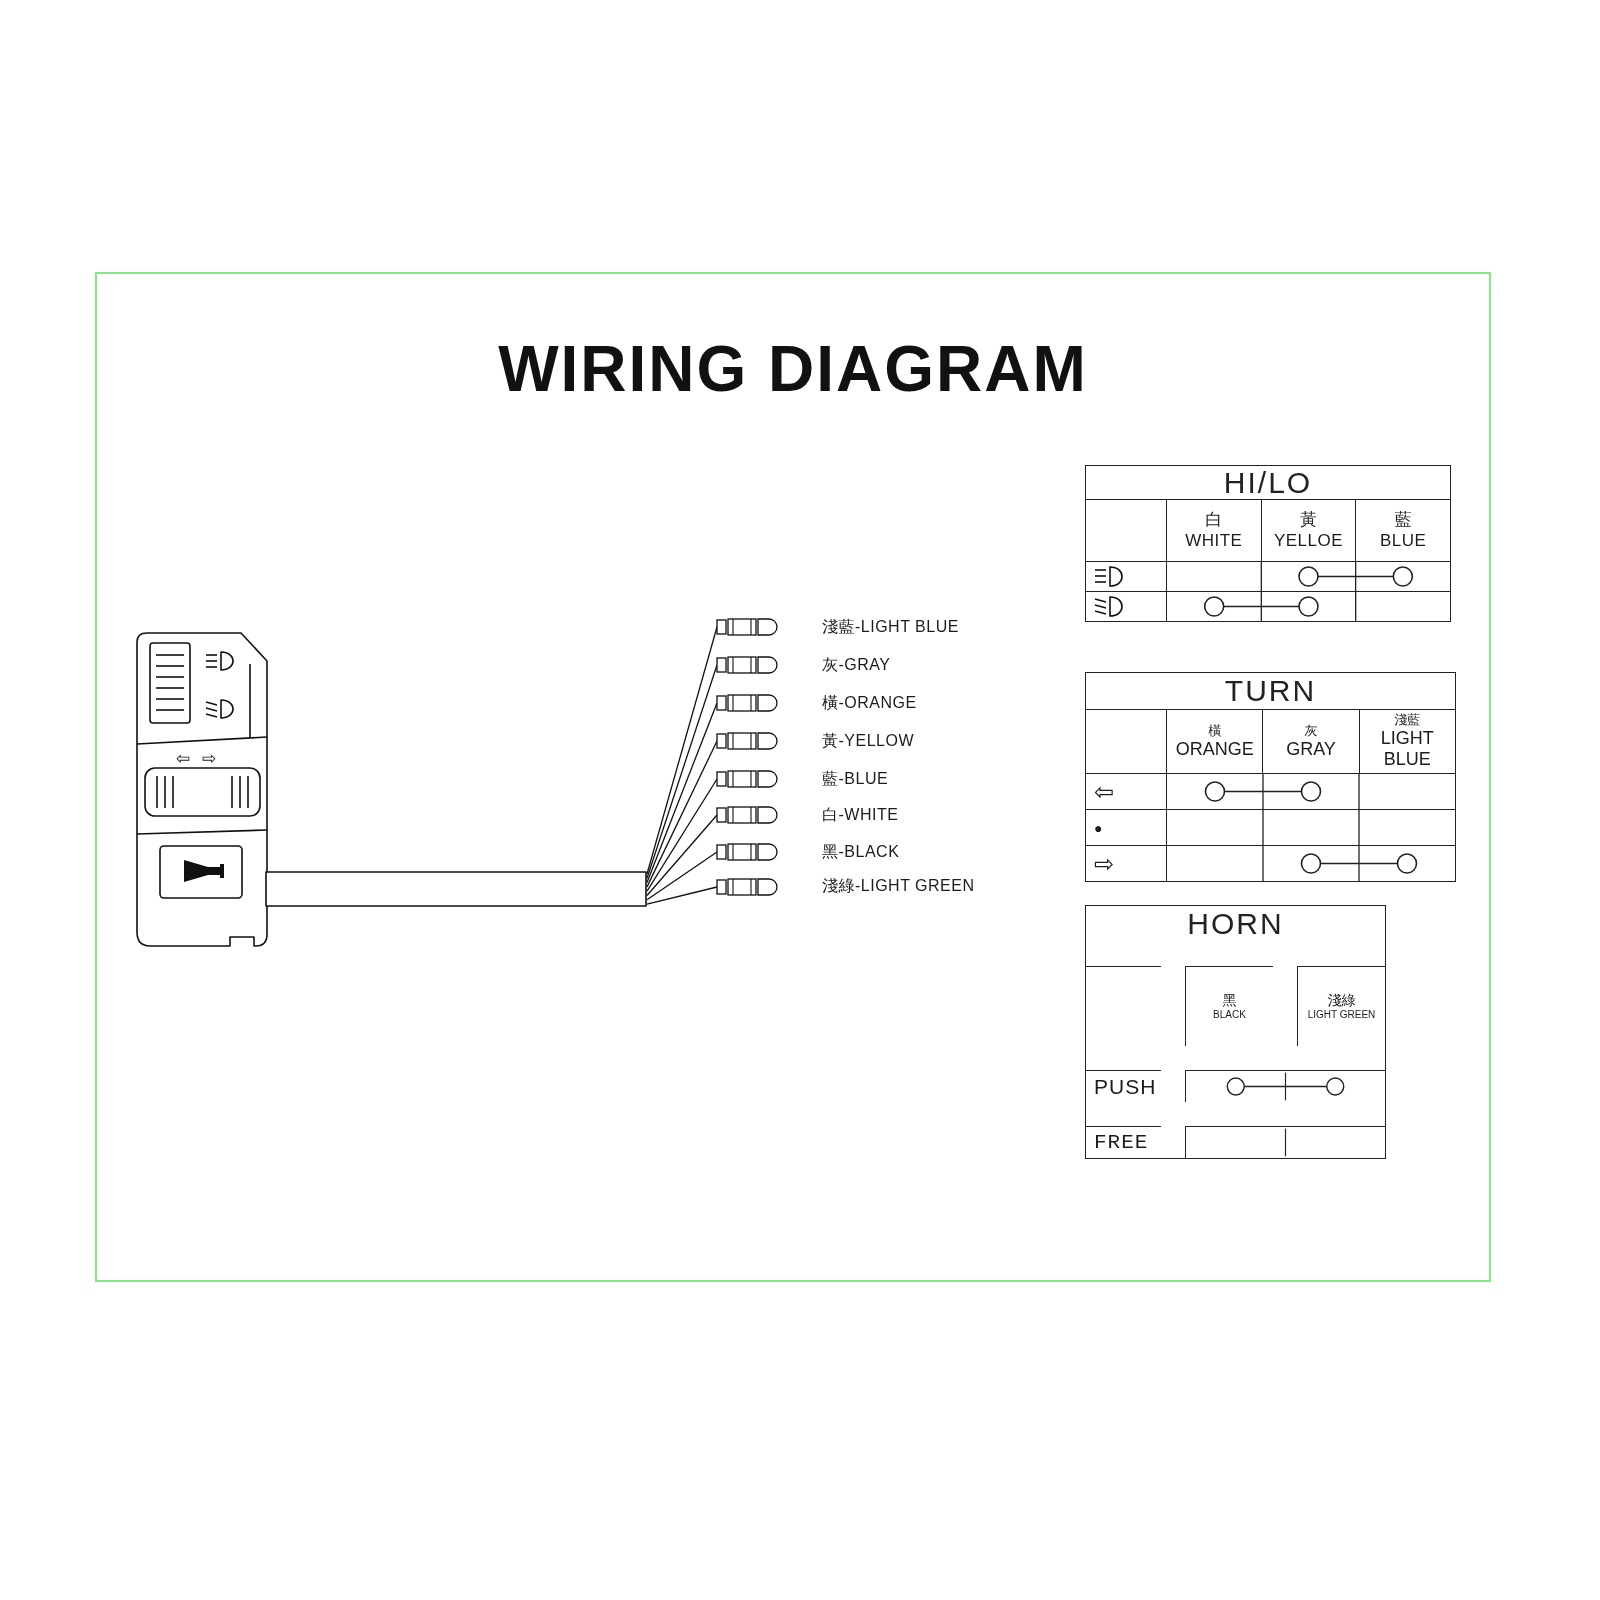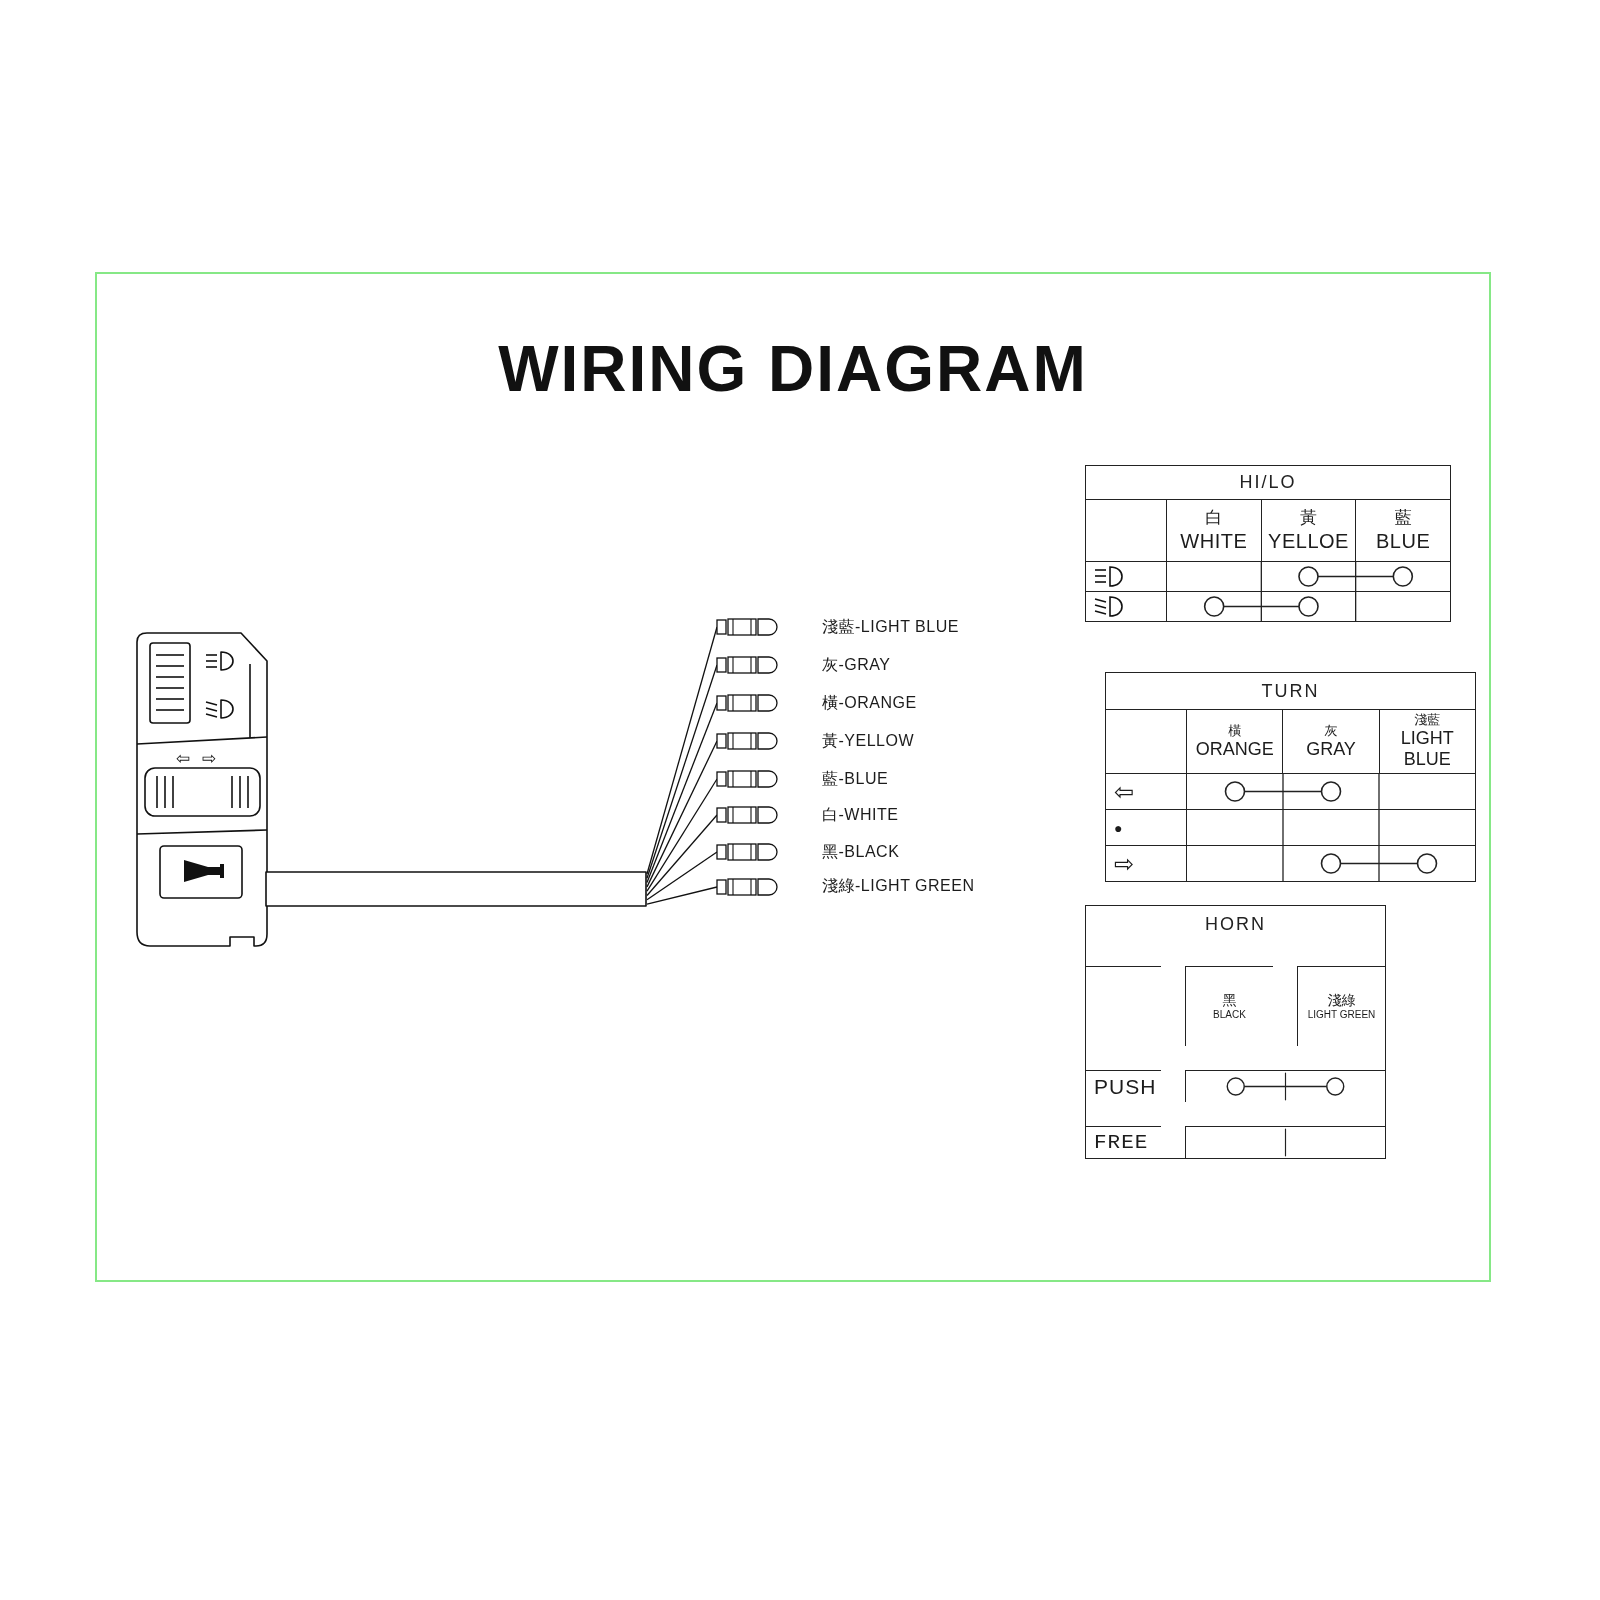--- a/index.html
+++ b/index.html
@@ -9,28 +9,28 @@
   .title{position:absolute;left:95px;top:332px;width:1396px;text-align:center;
     font-size:64px;font-weight:700;letter-spacing:2px;color:#111}
   .switch-svg{position:absolute;left:120px;top:610px}
   .wire-label{position:absolute;left:822px;height:22px;font-size:16px;letter-spacing:.5px;
     white-space:nowrap;color:#1c1c1c}
   .ctable{position:absolute;background:#fff;border:1.6px solid #222;display:grid;align-content:start}
   .ct-cell{border-left:1.3px solid #222;border-top:1.3px solid #222;display:flex;
     align-items:center;justify-content:center;overflow:hidden;background:#fff}
   .ct-cell.no-l{border-left:none}
   .ct-cell.no-t{border-top:none}
-  .t-title{font-size:18px;letter-spacing:2px;color:#222}
+  .t-title{font-size:30px;letter-spacing:2px;color:#222}
   .t-colhead{flex-direction:column;line-height:1.2;text-align:center}
   .row-head{justify-content:flex-start;padding-left:8px}
   .row-label{font-size:21px;letter-spacing:1px}
   .hilo{left:1085px;top:465px;width:366px}
   .turn{left:1085px;top:672px;width:371px}
   .horn{left:1085px;top:905px;width:301px}
-  .hilo .cn{font-size:17px}.hilo .en{font-size:20px;letter-spacing:.5px}
+  .hilo .cn{font-size:17px}.hilo .en{font-size:17px;letter-spacing:.5px}
   .turn .cn{font-size:13px}.turn .en{font-size:18px}
   .horn .cn{font-size:14px}.horn .en{font-size:10px}
   .arrow-glyph{font-size:24px;line-height:1}
   .dot-glyph{font-size:14px;line-height:1}
 </style>
 </head>
 <body>
 
 <div class="frame"></div>
 
@@ -198,21 +198,21 @@
     <div class="ct-cell conn" style="height: 30px; grid-column: 2 / -1;">
       <svg width="283" height="29" viewBox="0 0 283 29">
         <line x1="94.33333333333333" y1="0" x2="94.33333333333333" y2="29" stroke="#222" stroke-width="1.3"></line>
         <line x1="188.66666666666666" y1="0" x2="188.66666666666666" y2="29" stroke="#222" stroke-width="1.3"></line>
         <line x1="47.166666666666664" y1="14.5" x2="141.5" y2="14.5" stroke="#222" stroke-width="1.6"></line>
         <circle cx="47.166666666666664" cy="14.5" r="9.5" fill="#fff" stroke="#222" stroke-width="1.6"></circle>
         <circle cx="141.5" cy="14.5" r="9.5" fill="#fff" stroke="#222" stroke-width="1.6"></circle>
       </svg>
     </div>
   </div>
-<div class="ctable turn" style="grid-template-columns: 80px repeat(3, 1fr); margin-left: 20px;">
+<div class="ctable turn" style="grid-template-columns: 80px repeat(3, 1fr);">
     <div class="ct-cell no-l no-t t-title" style="height: 36px; grid-column: 1 / -1;">TURN</div>
     <div class="ct-cell no-l" style="height: 64px;"></div>
     <div class="ct-cell t-colhead" style="height: 64px;">
       <span class="cn">橫</span>
       <span class="en">ORANGE</span>
     </div>
     <div class="ct-cell t-colhead" style="height: 64px;">
       <span class="cn">灰</span>
       <span class="en">GRAY</span>
     </div>

